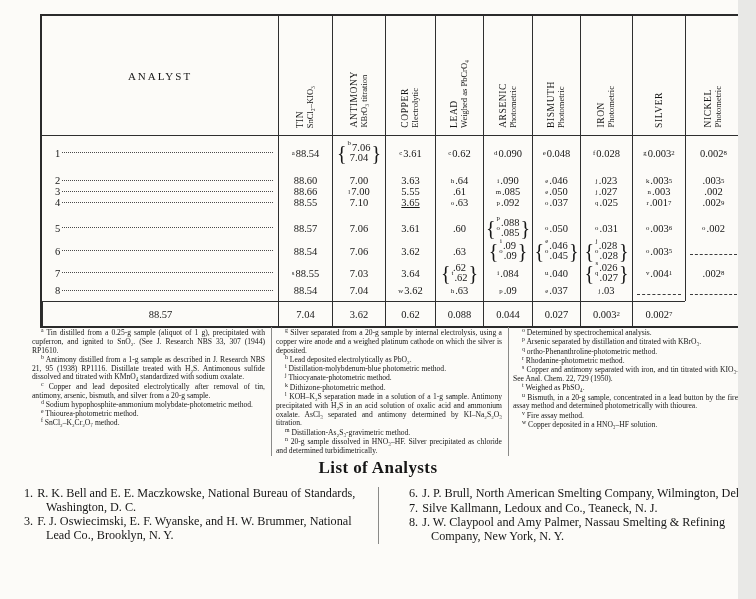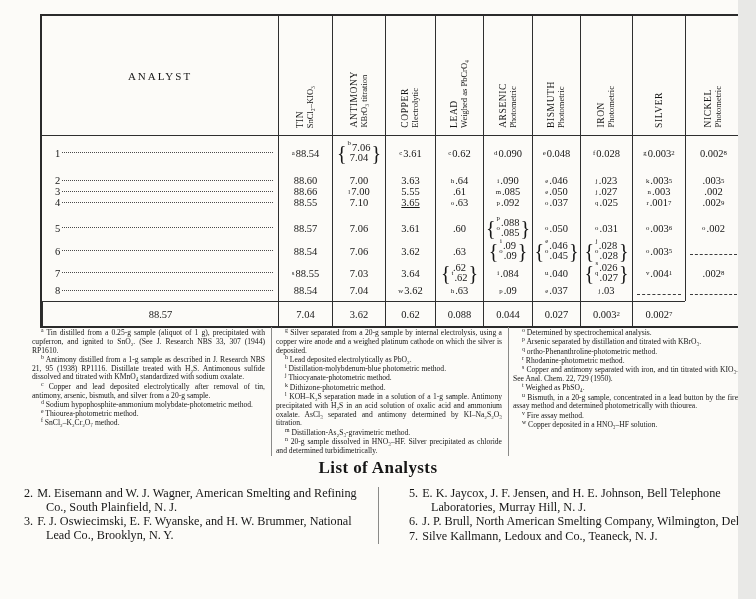--- a/index.html
+++ b/index.html
@@ -358,23 +358,23 @@
         <div class="fn"><sup>u</sup> Bismuth, in a 20-g sample, concentrated in a lead button by the fire assay method and determined photometrically with thiourea.</div>
         <div class="fn"><sup>v</sup> Fire assay method.</div>
         <div class="fn"><sup>w</sup> Copper deposited in a HNO₃–HF solution.</div>
       </div>
   </div>
 
   <div class="analysts-heading">List of Analysts</div>
 
   <div class="analysts">
     <div class="acol a1" id="an1">
-        <div class="entry"><span class="num">2.</span><span>M. Eisemann and W. J. Wagner, American Smelting and Refining Co., South Plainfield, N. J.</span></div>
+        <div class="entry"><span class="num">1.</span><span>R. K. Bell and E. E. Maczkowske, National Bureau of Standards, Washington, D. C.</span></div>
         <div class="entry"><span class="num">3.</span><span>F. J. Oswiecimski, E. F. Wyanske, and H. W. Brummer, National Lead Co., Brooklyn, N. Y.</span></div>
       </div>
     <div class="acol a2" id="an2">
-        <div class="entry"><span class="num">5.</span><span>E. K. Jaycox, J. F. Jensen, and H. E. Johnson, Bell Telephone Laboratories, Murray Hill, N. J.</span></div>
         <div class="entry"><span class="num">6.</span><span>J. P. Brull, North American Smelting Company, Wilmington, Del.</span></div>
         <div class="entry"><span class="num">7.</span><span>Silve Kallmann, Ledoux and Co., Teaneck, N. J.</span></div>
+        <div class="entry"><span class="num">8.</span><span>J. W. Claypool and Amy Palmer, Nassau Smelting &amp; Refining Company, New York, N. Y.</span></div>
       </div>
   </div>
 
 </div>
 
 </body></html>

